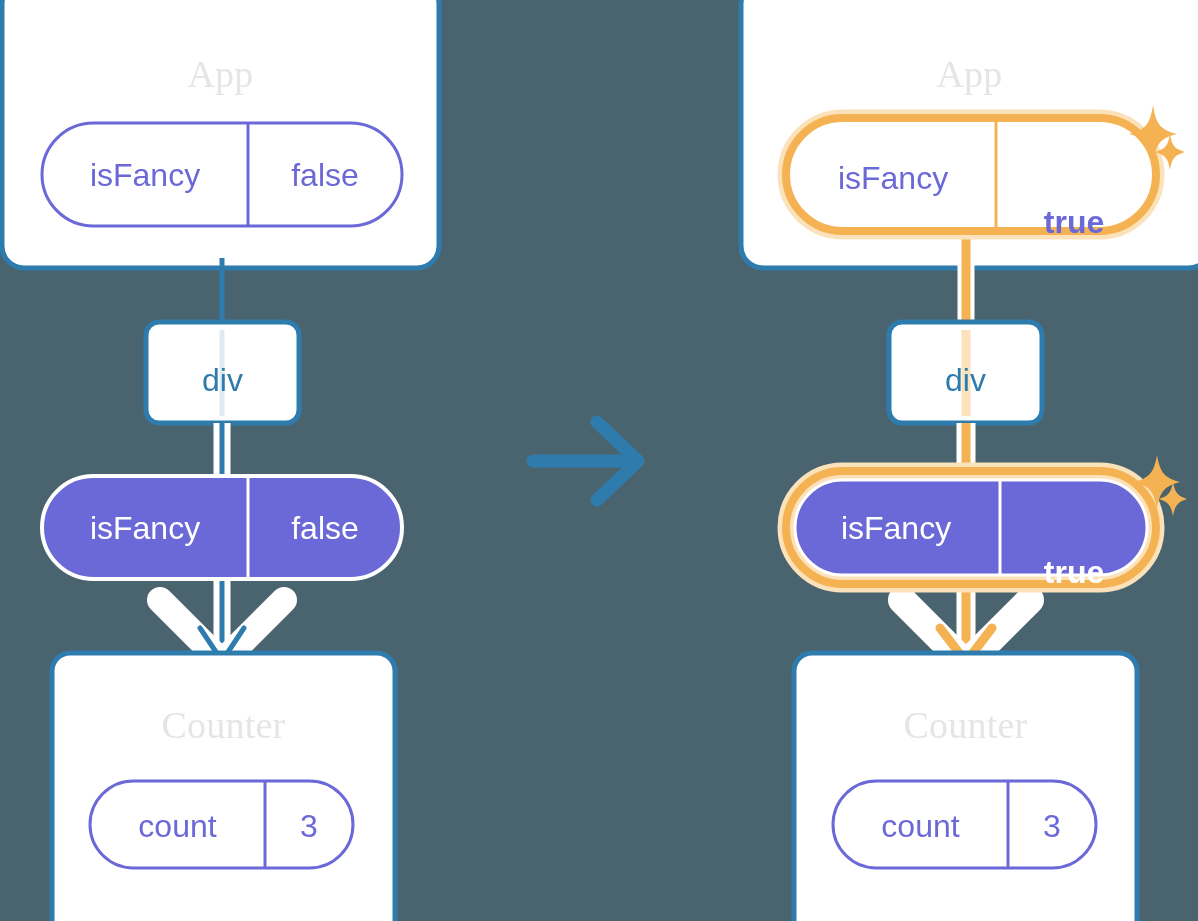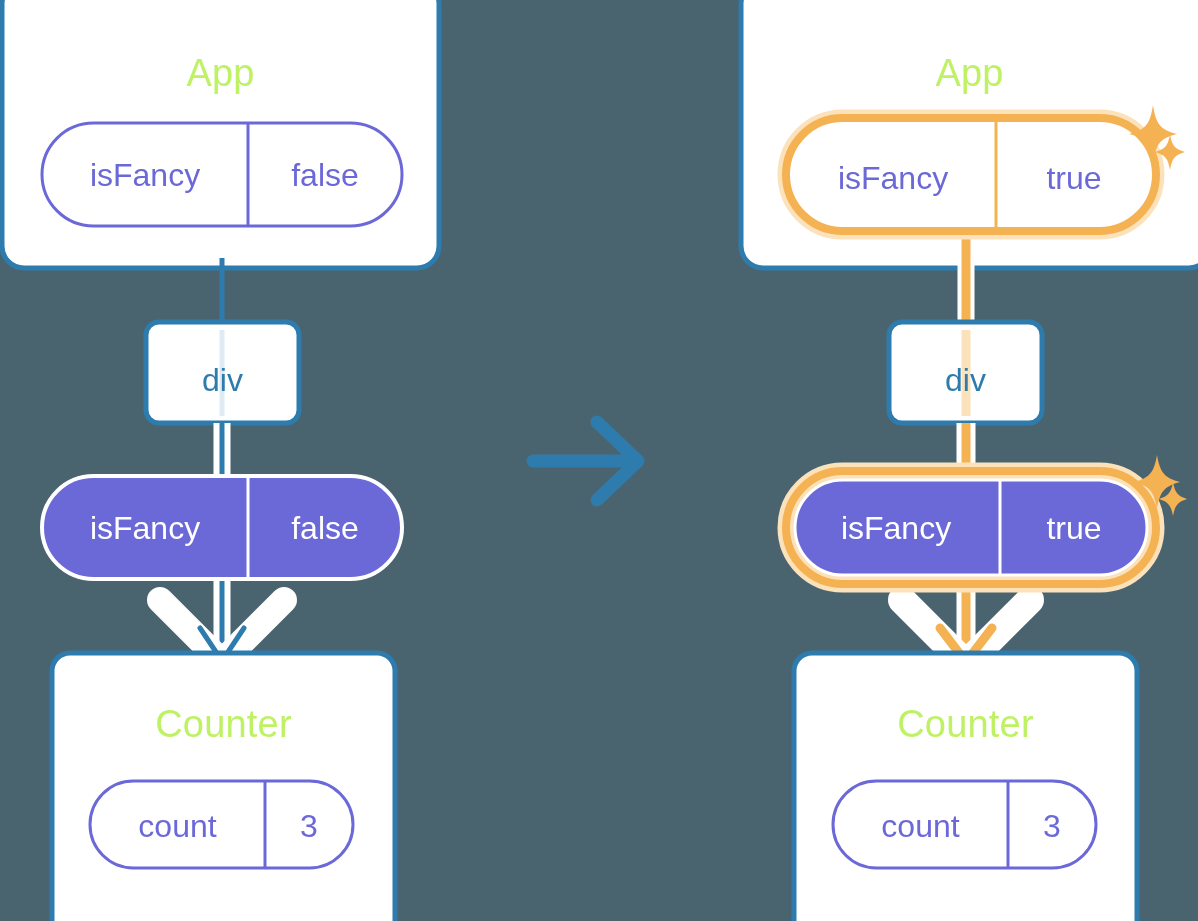--- a/index.html
+++ b/index.html
@@ -25,38 +25,40 @@
     width: 1198px;
     height: 921px;
   }
   .lbl {
     position: absolute;
     white-space: nowrap;
     pointer-events: none;
   }
   .comp-title {
     font-size: 38px;
-    color: #bef264;
+    color: #e5e5e5;
     letter-spacing: 0.2px;
+    font-family: Liberation Serif, serif;
   }
   .div-title {
     font-size: 32px;
     color: #2e7cad;
     margin-top: 7px;
   }
   .pill-text {
     font-size: 32px;
     color: #6b68d8;
   }
   .pill-text-white {
     font-size: 32px;
     color: #ffffff;
   }
   .bold {
-    font-weight: normal;
+    font-weight: bold;
+    margin-top: 44px;
   }
 </style>
 </head>
 <body>
 
 <div id="stage">
 
   <svg class="layer" viewBox="0 0 1198 921">
 
     <g>

